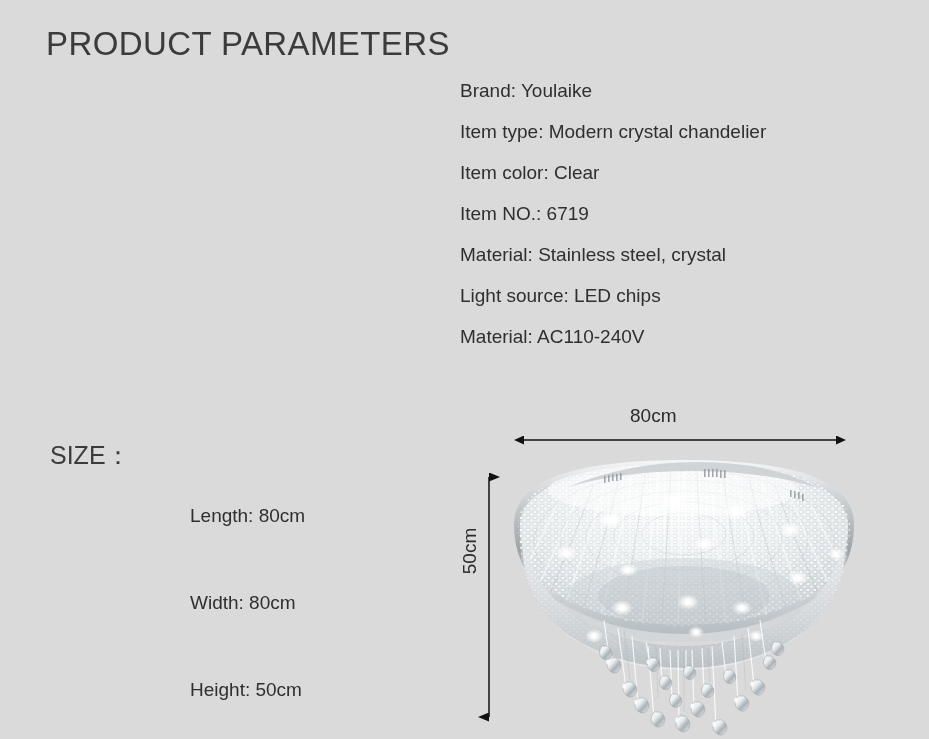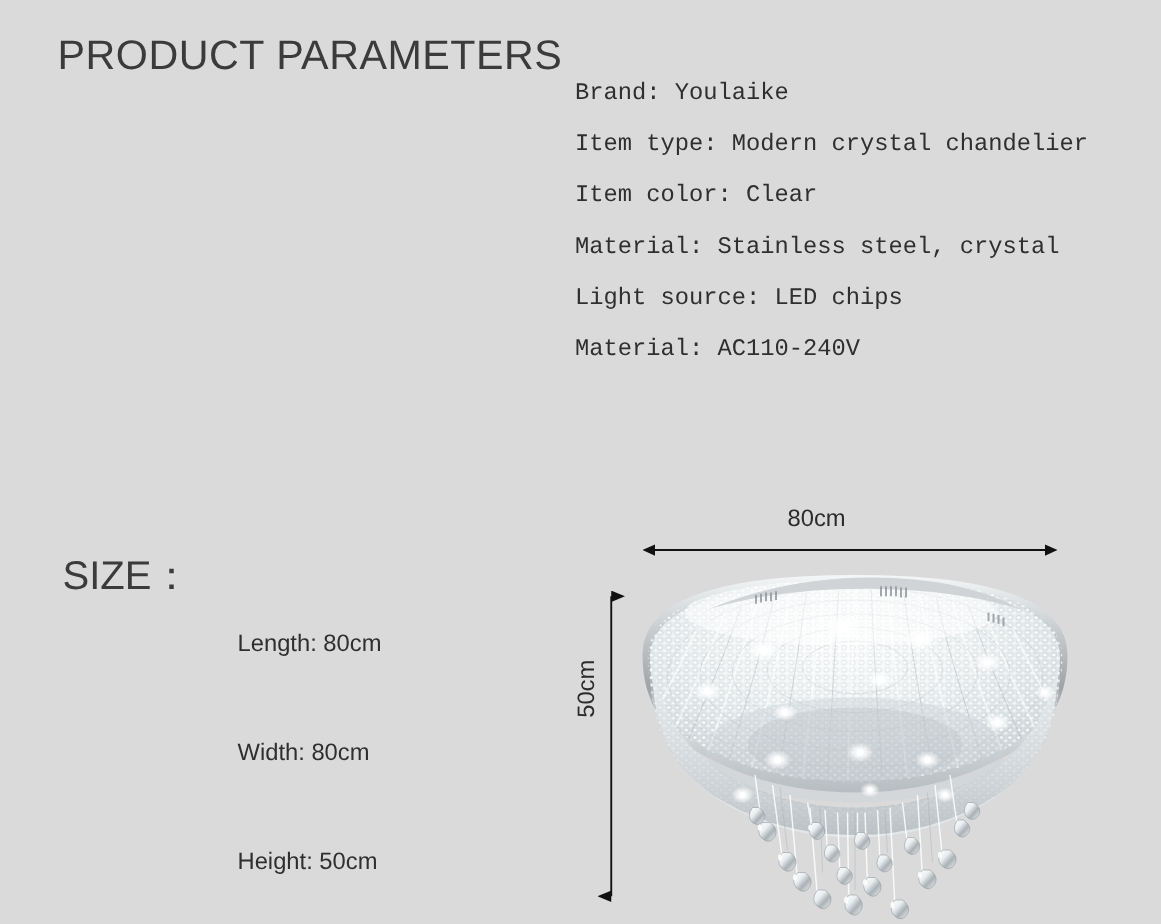--- a/index.html
+++ b/index.html
@@ -28,32 +28,31 @@
     top: 25px;
     font-size: 33px;
     letter-spacing: 0.4px;
     color: #3b3b3b;
     white-space: nowrap;
   }
   .size-title {
     position: absolute;
     left: 50px;
     top: 439px;
-    font-size: 32px;
+    font-size: 25px;
     color: #3b3b3b;
     white-space: nowrap;
   }
 
   
   .spec-list {
     position: absolute;
     left: 460px;
-    top: 54px;
+    top: 70px;
     width: 460px;
-    font-family: Liberation Mono, monospace;
   }
   .spec-line {
     font-size: 19px;
     line-height: 41px;
     color: #2f2f2f;
     white-space: nowrap;
   }
 
   
   .size-list {
@@ -119,20 +118,21 @@
 <div id="page">
 
   <div class="page-title">PRODUCT PARAMETERS</div>
 
   <div class="size-title">SIZE：</div>
 
   <div class="spec-list">
     <div class="spec-line">Brand: Youlaike</div>
     <div class="spec-line">Item type: Modern crystal chandelier</div>
     <div class="spec-line">Item color: Clear</div>
+    <div class="spec-line">Item NO.: 6719</div>
     <div class="spec-line">Material: Stainless steel, crystal</div>
     <div class="spec-line">Light source: LED chips</div>
     <div class="spec-line">Material: AC110-240V</div>
   </div>
 
   <div class="size-list">
     <div class="size-line">Length: 80cm</div>
     <div class="size-line">Width: 80cm</div>
     <div class="size-line">Height: 50cm</div>
   </div>

